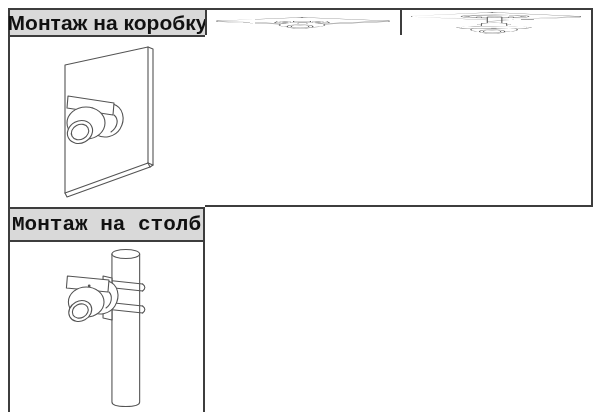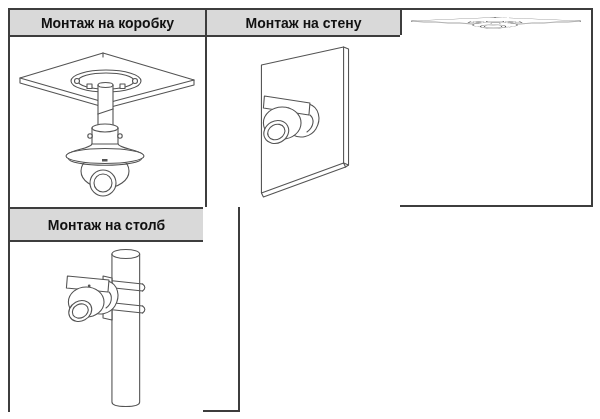--- a/index.html
+++ b/index.html
@@ -23,37 +23,38 @@
     border-bottom:2px solid var(--border);
   }
   #tbl-main{
     left:8px; top:8px;
     width:585px; height:199px;
     grid-template-columns:197px 195px 191px;
     grid-template-rows:27px 172px;
   }
   #tbl-secondary{
     left:8px; top:207px;
-    width:232px; height:205px;
+    width:197px; height:205px;
     grid-template-columns:195px;
     grid-template-rows:33px 172px;
+    font-family:Liberation Mono, monospace;
   }
   .cell{
     border-left:2px solid var(--border);
     border-top:2px solid var(--border);
     position:relative;
     background:#ffffff;
   }
   .hdr{
     background:var(--hdrbg);
     display:flex;
     align-items:center;
     justify-content:center;
     font-weight:bold;
-    font-size:14px;
+    font-size:21px;
     color:var(--txt);
     white-space:nowrap;
   }
   .diagram{
     position:absolute;
     inset:0;
     width:100%;
     height:100%;
   }
   .diagram path,
@@ -71,23 +72,20 @@
   .diagram .dark{fill:var(--line);stroke:none;}
 </style>
 </head>
 <body>
 
 <div class="tbl" id="tbl-main">
 
   <div class="cell hdr">
     <span>Монтаж на коробку</span>
   </div>
-  <div class="cell hdr">
-    <span>Монтаж на стену</span>
-  </div>
 
   <div class="cell">
     <svg class="diagram" viewBox="0 0 195 170" preserveAspectRatio="none">
 
       <path class="w" d="M96,50 L10,74 L10,79 L97,103 L184,79 L184,74 Z"></path>
       <path d="M10,74 L97,98 L184,74"></path>
       <path d="M97,98 L97,103"></path>
       <path d="M96,50 L96,54"></path>
 
       <ellipse class="w" cx="96" cy="102" rx="23" ry="18"></ellipse>

